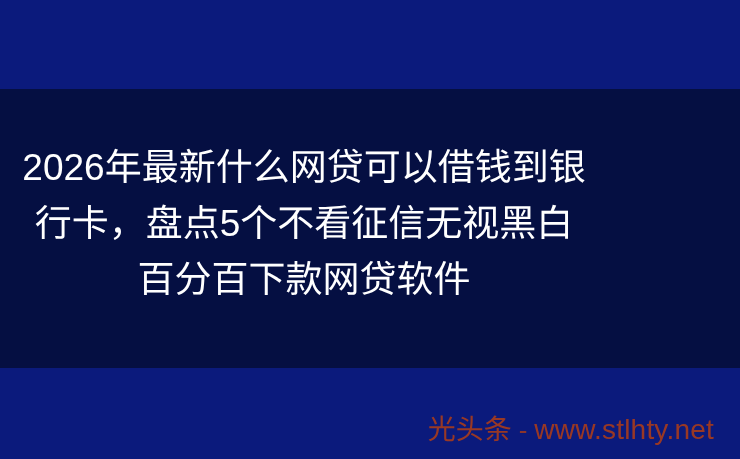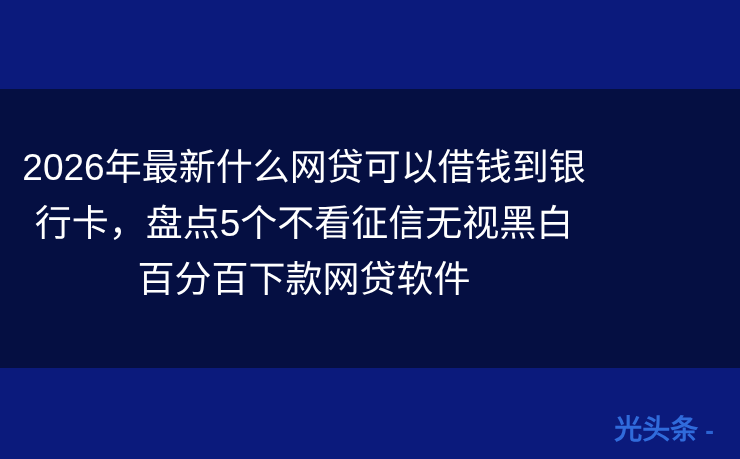--- a/index.html
+++ b/index.html
@@ -95,18 +95,19 @@
 <div id="canvas" style="width: 740px; height: 459px;">
 
   <div class="band" id="band-top" style="background: rgb(11, 26, 124);"></div>
 
   <div class="band" id="band-middle" style="background: rgb(5, 15, 66);"></div>
 
   <div class="band" id="band-bottom" style="background: rgb(11, 26, 124);"></div>
 
   <div id="headline" style="color: rgb(255, 255, 255);">2026年最新什么网贷可以借钱到银行卡，盘点5个不看征信无视黑白百分百下款网贷软件</div>
 
-  <div id="watermark" style="color: #3b82f6; font-weight: bold;">
+  <div id="watermark" style="color: #c2410c;">
     <span class="wm-site">光头条</span>
     <span class="wm-sep">-</span>
+    <span class="wm-url">www.stlhty.net</span>
   </div>
 
 </div>
 
 </body></html>

